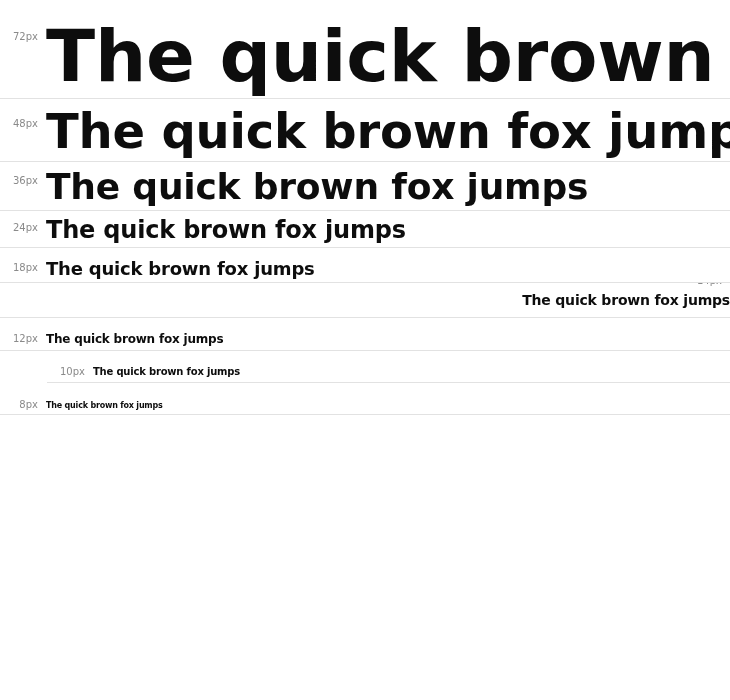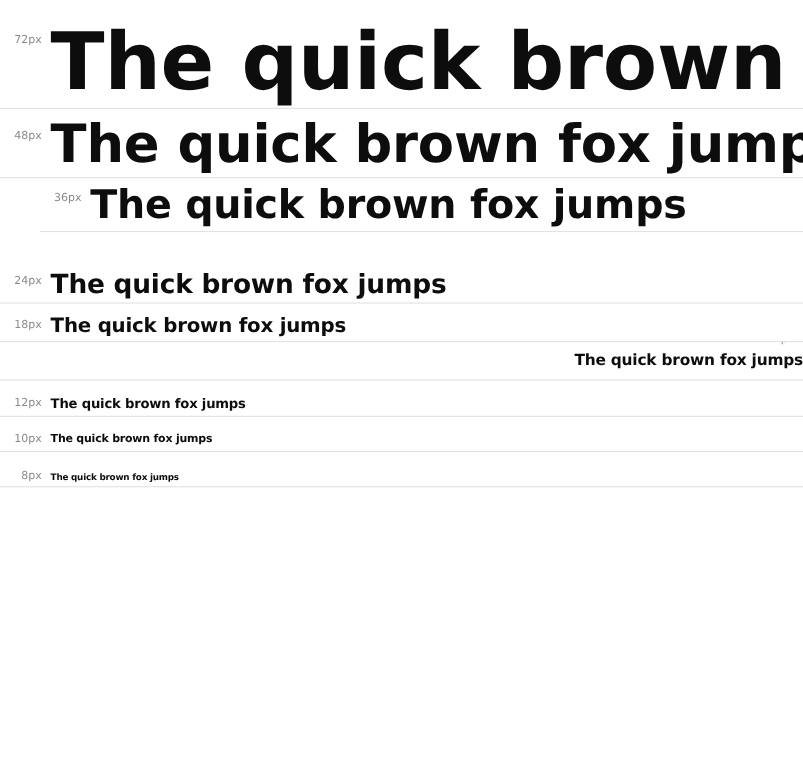--- a/index.html
+++ b/index.html
@@ -57,41 +57,41 @@
 
   
   .r72 { height: 98px; }
   .r72 .sample { font-size: 72px; }
   .r72 .size-label { top: -56px; }
 
   .r48 { height: 62px; }
   .r48 .sample { font-size: 48px; }
   .r48 .size-label { top: -32px; margin-top: 28px; }
 
-  .r36 { height: 48px; margin-left: 36px; }
+  .r36 { height: 48px; }
   .r36 .sample { font-size: 36px; }
   .r36 .size-label { top: -24px; }
 
-  .r24 { height: 36px; margin-top: 28px; }
+  .r24 { height: 36px; }
   .r24 .sample { font-size: 24px; }
   .r24 .size-label { top: -14px; }
 
   .r18 { height: 34px; justify-content: center; }
   .r18 .sample { font-size: 18px; }
   .r18 .size-label { top: -9px; }
 
   .r14 { height: 34px; flex-direction: column; }
   .r14 .sample { font-size: 14px; }
   .r14 .size-label { top: -7px; }
 
   .r12 { height: 32px; }
   .r12 .sample { font-size: 12px; }
   .r12 .size-label { top: -6px; }
 
-  .r10 { height: 31px; }
+  .r10 { height: 31px; margin-left: 47px; }
   .r10 .sample { font-size: 10px; }
   .r10 .size-label { top: -5px; }
 
   .r8 { height: 31px; justify-content: flex-end; }
   .r8 .sample { font-size: 8px; }
   .r8 .size-label { top: -4px; }
 
   .spacer {
     height: 260px;
   }

